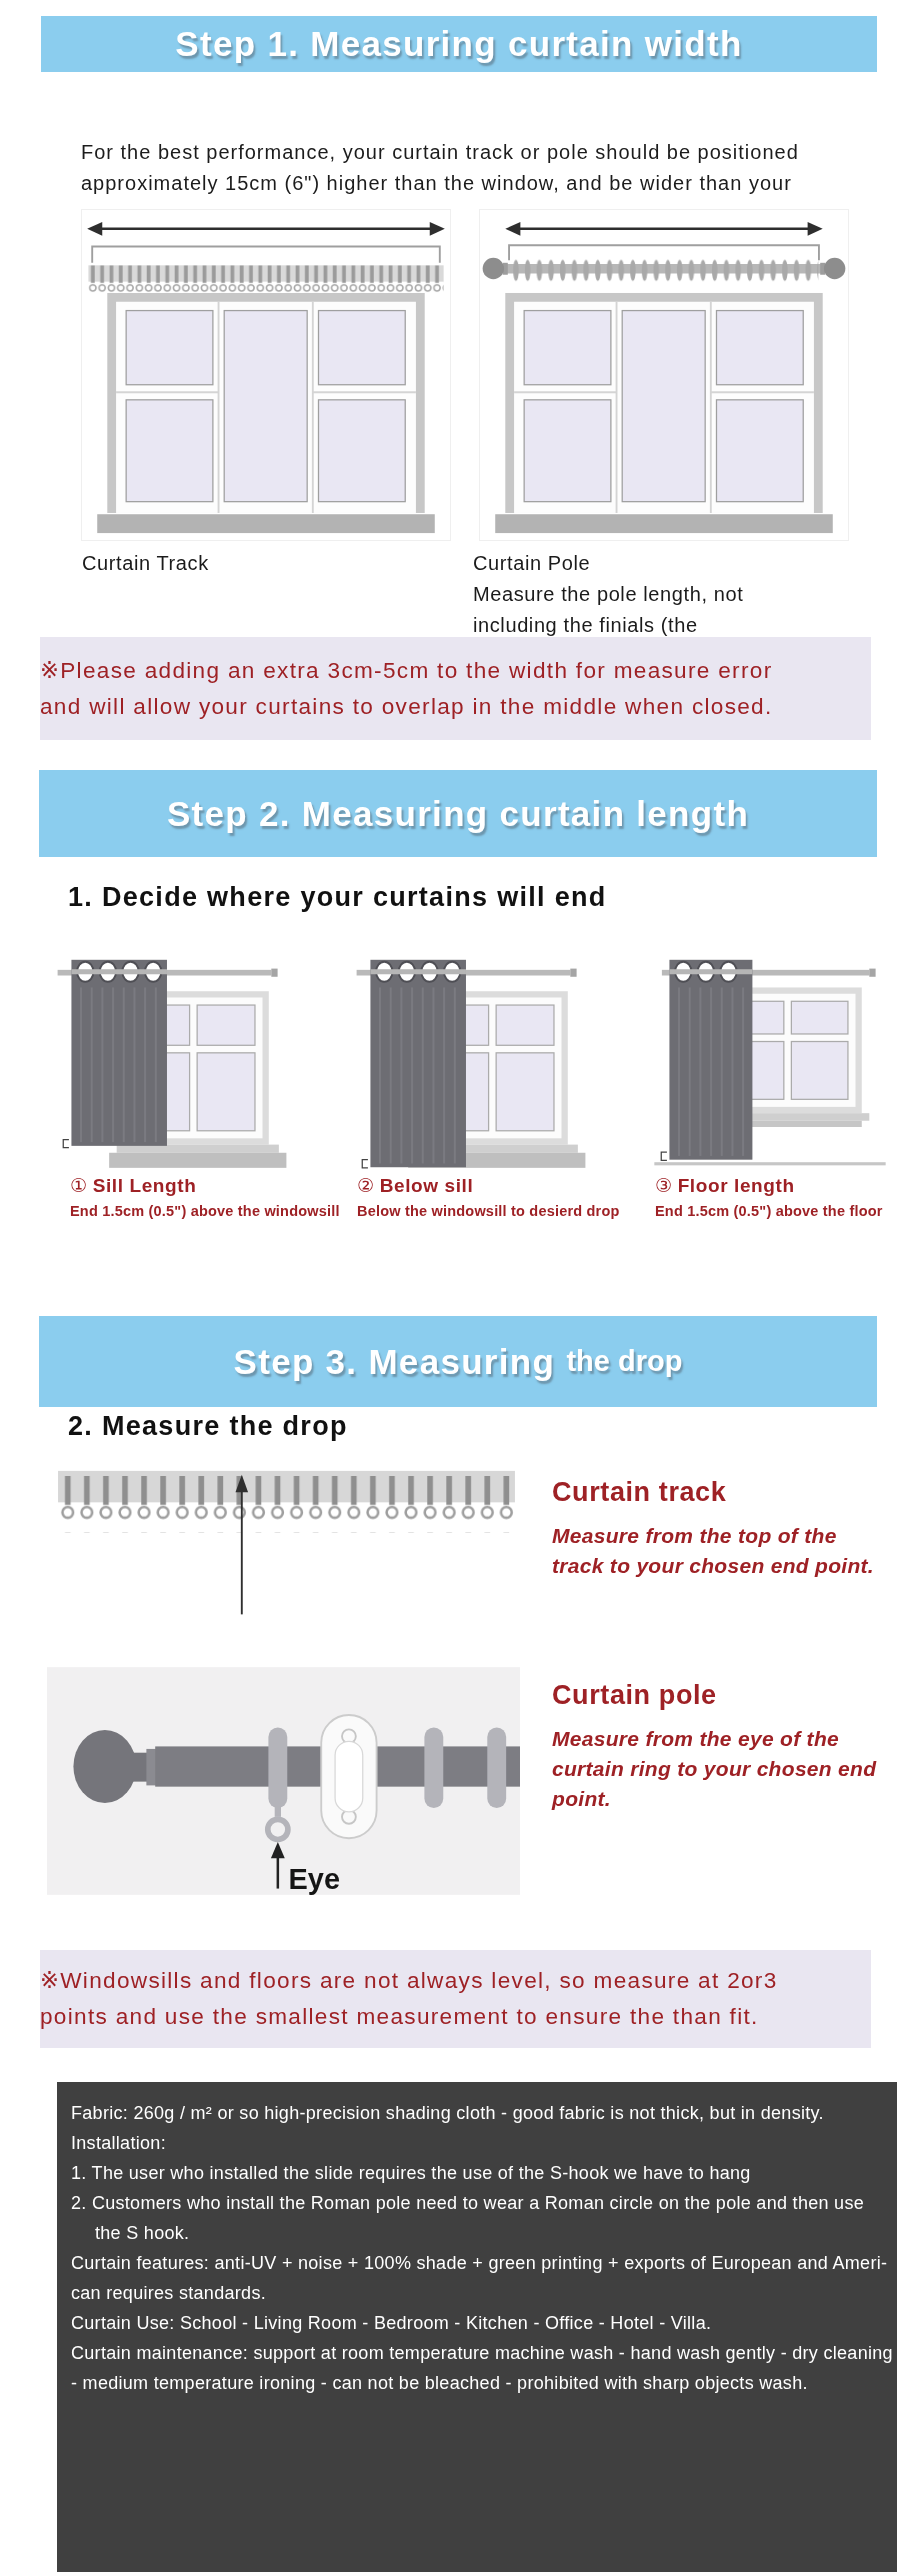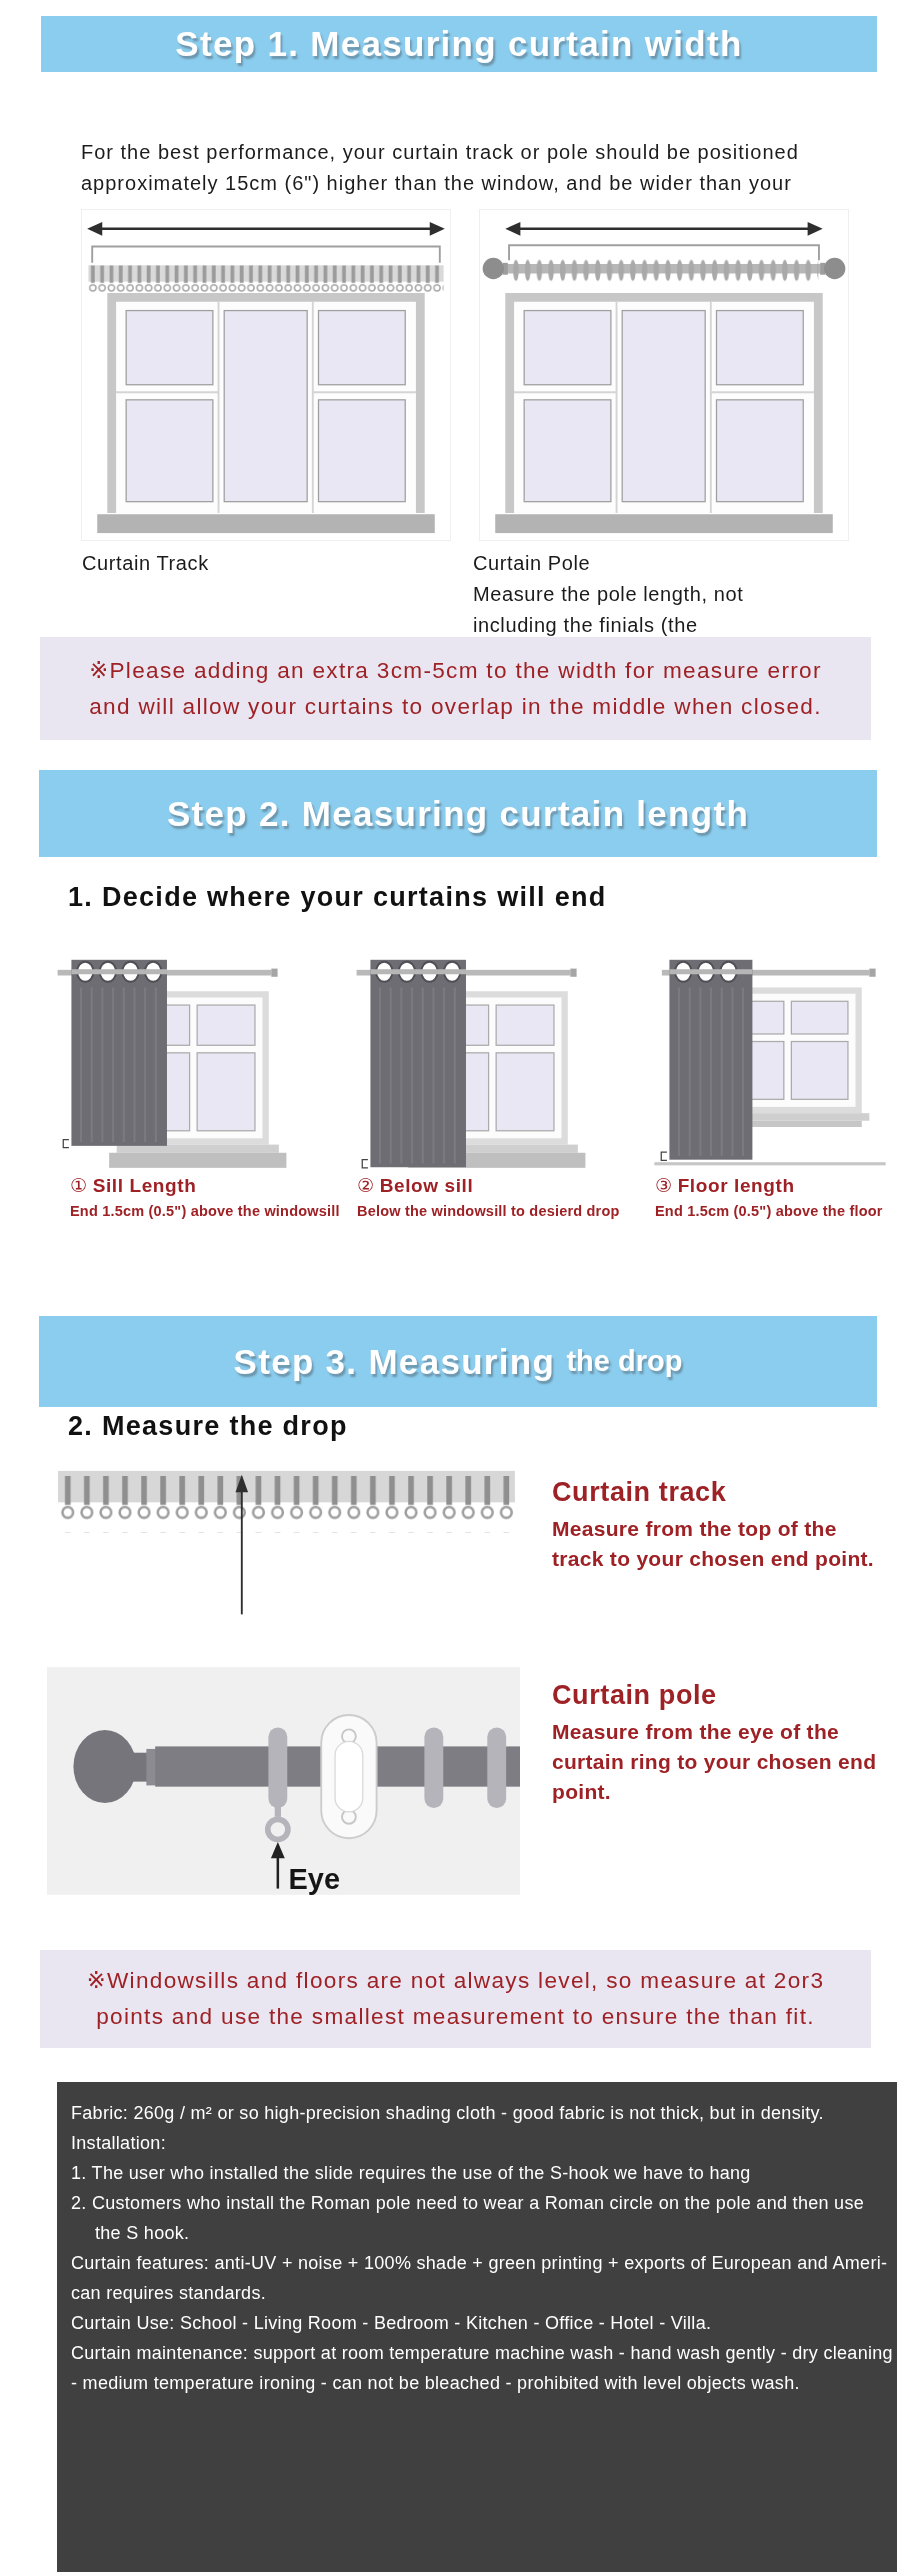--- a/index.html
+++ b/index.html
@@ -18,34 +18,34 @@
     position:absolute;left:81px;top:137px;color:#1c1c1c;font-size:20px;
     letter-spacing:1px;line-height:31px;white-space:nowrap;
   }
   .diagbox{position:absolute;border:0.6px solid #efefef;background:#ffffff;}
   .cap{
     position:absolute;font-size:20px;letter-spacing:0.6px;color:#1b1b1b;
     line-height:31px;white-space:nowrap;
   }
   .note{
     position:absolute;background:#e9e6f1;color:#9e2125;
-    display:flex;flex-direction:column;justify-content:center;align-items:center;
+    display:flex;flex-direction:column;justify-content:center;
     font-size:22.6px;letter-spacing:1.3px;line-height:36px;white-space:nowrap;
   }
   .h2{
     position:absolute;font-weight:bold;font-size:27px;color:#111111;
     letter-spacing:1.3px;white-space:nowrap;
   }
   .opt{position:absolute;color:#9e2125;white-space:nowrap;}
   .opt .t{font-size:19px;font-weight:bold;letter-spacing:0.6px;}
   .opt .t .num{font-weight:normal;margin-right:5px;}
   .opt .d{font-size:14.5px;font-weight:bold;margin-top:6.3px;letter-spacing:0.2px;}
   .redblock{position:absolute;color:#9e2125;white-space:nowrap;}
   .redblock .rt{font-size:27px;font-weight:bold;letter-spacing:0.6px;}
-  .redblock .rd{font-size:21px;font-weight:bold;line-height:30px;margin-top:6px;letter-spacing:0.3px;}
+  .redblock .rd{font-size:21px;font-weight:bold;line-height:30px;margin-top:13px;letter-spacing:0.3px;font-style:italic;}
   .footer{
     position:absolute;left:57px;top:2082px;width:840px;height:490px;
     background:#404040;color:#ffffff;box-sizing:border-box;
     padding:16.4px 12.6px 0 14px;font-size:18px;line-height:30px;letter-spacing:0.3px;
   }
   .footer .line{white-space:nowrap;}
   .footer .indent{padding-left:24px;}
 </style>
 </head>
 <body>
@@ -358,15 +358,15 @@
 <div class="footer">
   <div class="line">Fabric: 260g / m² or so high-precision shading cloth - good fabric is not thick, but in density.</div>
   <div class="line">Installation:</div>
   <div class="line">1. The user who installed the slide requires the use of the S-hook we have to hang</div>
   <div class="line">2. Customers who install the Roman pole need to wear a Roman circle on the pole and then use</div>
   <div class="line indent">the S hook.</div>
   <div class="line">Curtain features: anti-UV + noise + 100% shade + green printing + exports of European and Ameri-</div>
   <div class="line">can requires standards.</div>
   <div class="line">Curtain Use: School - Living Room - Bedroom - Kitchen - Office - Hotel - Villa.</div>
   <div class="line">Curtain maintenance: support at room temperature machine wash - hand wash gently - dry cleaning</div>
-  <div class="line">- medium temperature ironing - can not be bleached - prohibited with level objects wash.</div>
+  <div class="line">- medium temperature ironing - can not be bleached - prohibited with sharp objects wash.</div>
 </div>
 
 
 </body></html>

